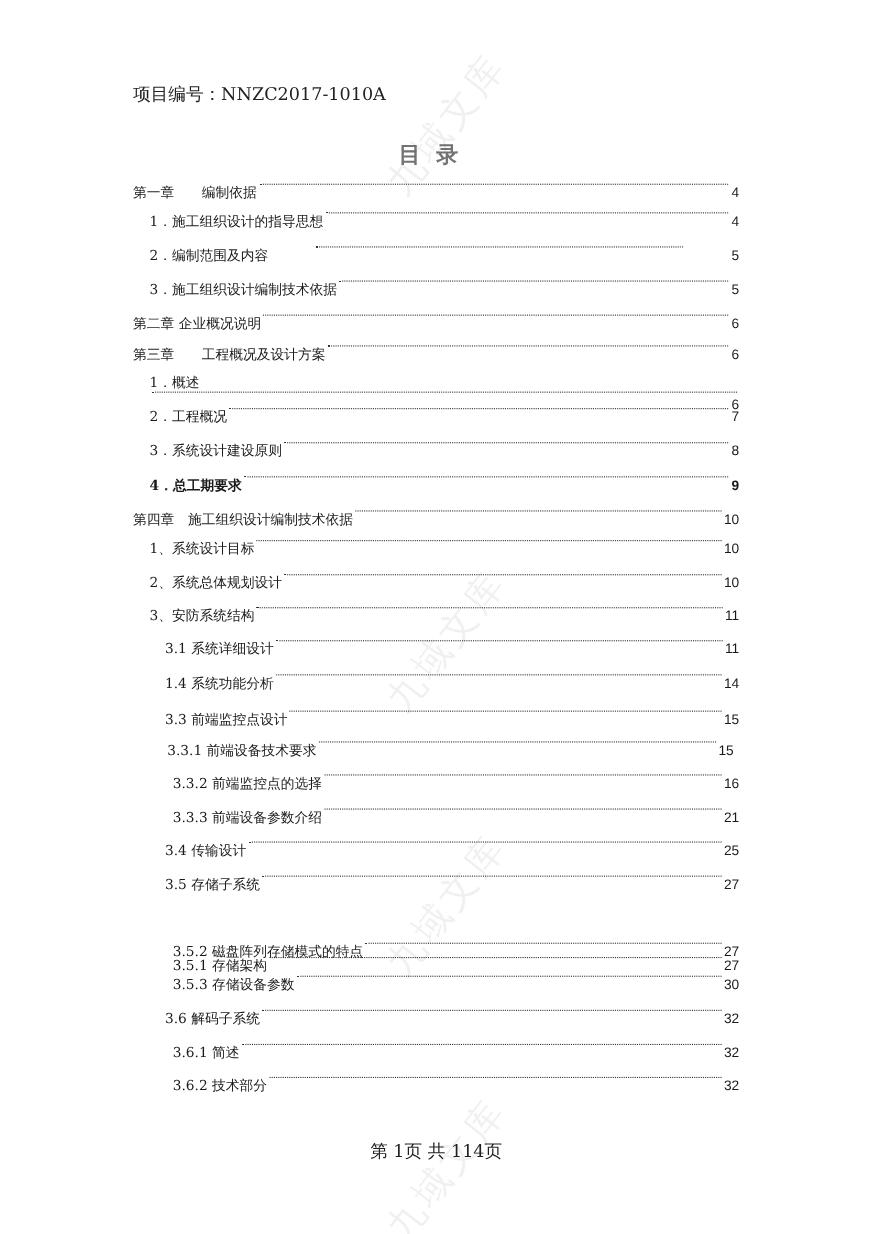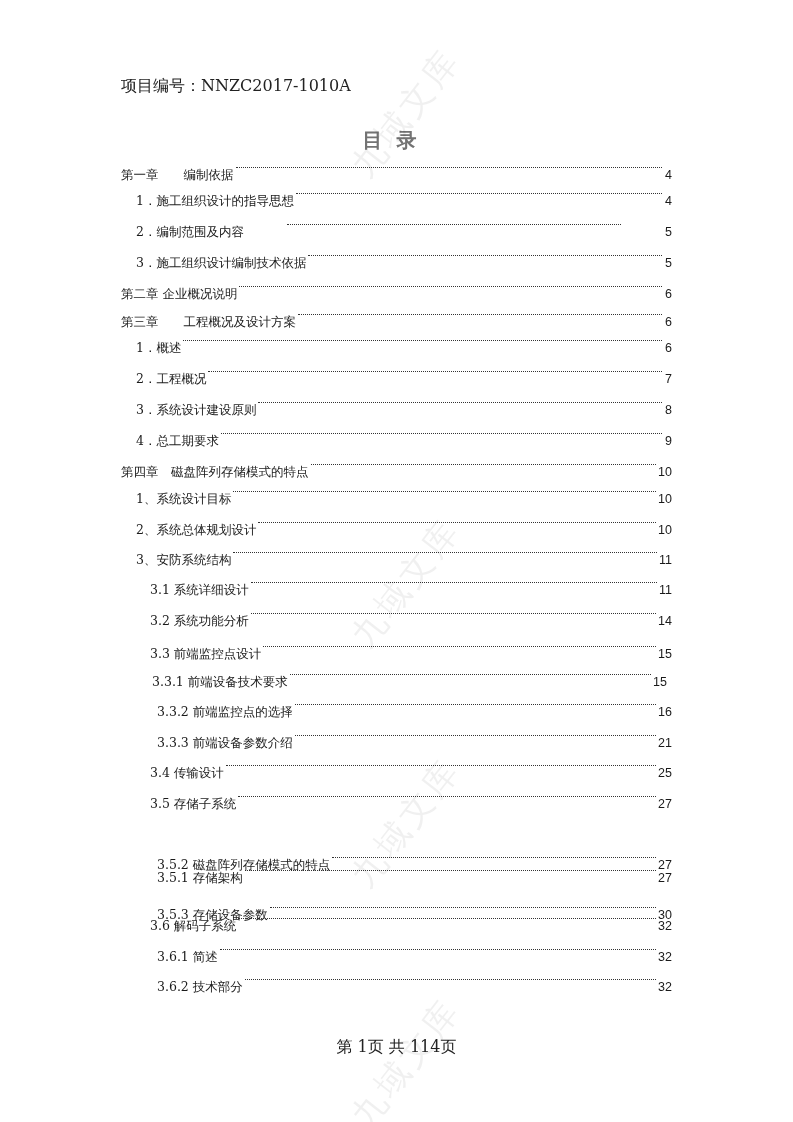--- a/index.html
+++ b/index.html
@@ -61,42 +61,42 @@
       <div class="toc-row" style="top: 286px; left: 121px; width: 551px;">
         <span class="label">第二章 企业概况说明</span>
         <span class="leader"></span>
         <span class="page-no">6</span>
       </div>
       <div class="toc-row" style="top: 314px; left: 121px; width: 551px;">
         <span class="label">第三章　　工程概况及设计方案</span>
         <span class="leader"></span>
         <span class="page-no">6</span>
       </div>
-      <div class="toc-row" style="top: 340px; left: 136px; width: 536px;">
+      <div class="toc-row" style="top: 340px; left: 136px; width: 536px; flex-direction: column;">
         <span class="label">1．概述</span>
         <span class="leader"></span>
         <span class="page-no">6</span>
       </div>
       <div class="toc-row" style="top: 371px; left: 136px; width: 536px;">
         <span class="label">2．工程概况</span>
         <span class="leader"></span>
         <span class="page-no">7</span>
       </div>
       <div class="toc-row" style="top: 402px; left: 136px; width: 536px;">
         <span class="label">3．系统设计建设原则</span>
         <span class="leader"></span>
         <span class="page-no">8</span>
       </div>
-      <div class="toc-row" style="top: 433px; left: 136px; width: 536px;">
+      <div class="toc-row" style="top: 433px; left: 136px; width: 536px; font-weight: bold;">
         <span class="label">4．总工期要求</span>
         <span class="leader"></span>
         <span class="page-no">9</span>
       </div>
       <div class="toc-row" style="top: 464px; left: 121px; width: 551px;">
-        <span class="label">第四章　磁盘阵列存储模式的特点</span>
+        <span class="label">第四章　施工组织设计编制技术依据</span>
         <span class="leader"></span>
         <span class="page-no">10</span>
       </div>
       <div class="toc-row" style="top: 491px; left: 136px; width: 536px;">
         <span class="label">1、系统设计目标</span>
         <span class="leader"></span>
         <span class="page-no">10</span>
       </div>
       <div class="toc-row" style="top: 522px; left: 136px; width: 536px;">
         <span class="label">2、系统总体规划设计</span>
@@ -107,21 +107,21 @@
         <span class="label">3、安防系统结构</span>
         <span class="leader"></span>
         <span class="page-no">11</span>
       </div>
       <div class="toc-row" style="top: 582px; left: 150px; width: 522px;">
         <span class="label">3.1 系统详细设计</span>
         <span class="leader"></span>
         <span class="page-no">11</span>
       </div>
       <div class="toc-row" style="top: 613px; left: 150px; width: 522px;">
-        <span class="label">3.2 系统功能分析</span>
+        <span class="label">1.4 系统功能分析</span>
         <span class="leader"></span>
         <span class="page-no">14</span>
       </div>
       <div class="toc-row" style="top: 646px; left: 150px; width: 522px;">
         <span class="label">3.3 前端监控点设计</span>
         <span class="leader"></span>
         <span class="page-no">15</span>
       </div>
       <div class="toc-row" style="top: 674px; left: 152px; width: 515px;">
         <span class="label">3.3.1 前端设备技术要求</span>
@@ -151,21 +151,21 @@
       <div class="toc-row" style="top: 826px; left: 157px; width: 515px; margin-top: 44px;">
         <span class="label">3.5.1 存储架构</span>
         <span class="leader"></span>
         <span class="page-no">27</span>
       </div>
       <div class="toc-row" style="top: 857px; left: 157px; width: 515px;">
         <span class="label">3.5.2 磁盘阵列存储模式的特点</span>
         <span class="leader"></span>
         <span class="page-no">27</span>
       </div>
-      <div class="toc-row" style="top: 907px; left: 157px; width: 515px;">
+      <div class="toc-row" style="top: 887px; left: 157px; width: 515px;">
         <span class="label">3.5.3 存储设备参数</span>
         <span class="leader"></span>
         <span class="page-no">30</span>
       </div>
       <div class="toc-row" style="top: 918px; left: 150px; width: 522px;">
         <span class="label">3.6 解码子系统</span>
         <span class="leader"></span>
         <span class="page-no">32</span>
       </div>
       <div class="toc-row" style="top: 949px; left: 157px; width: 515px;">

